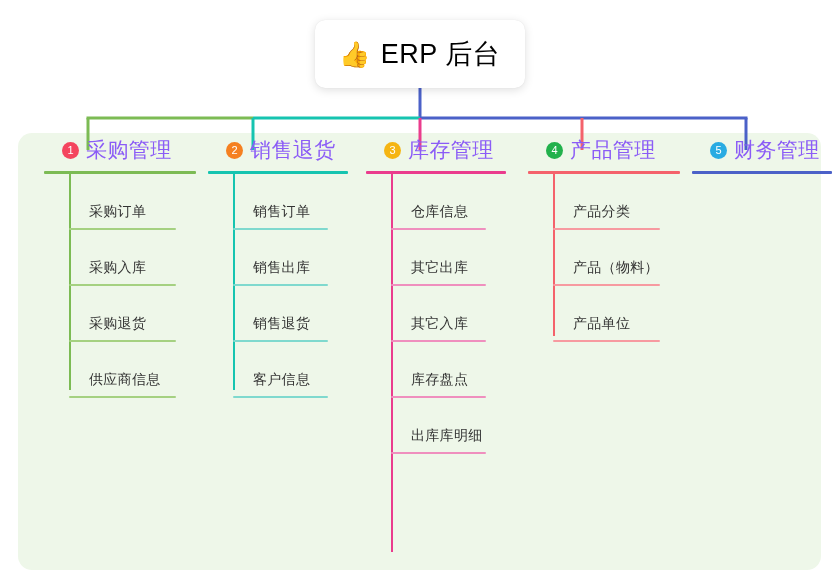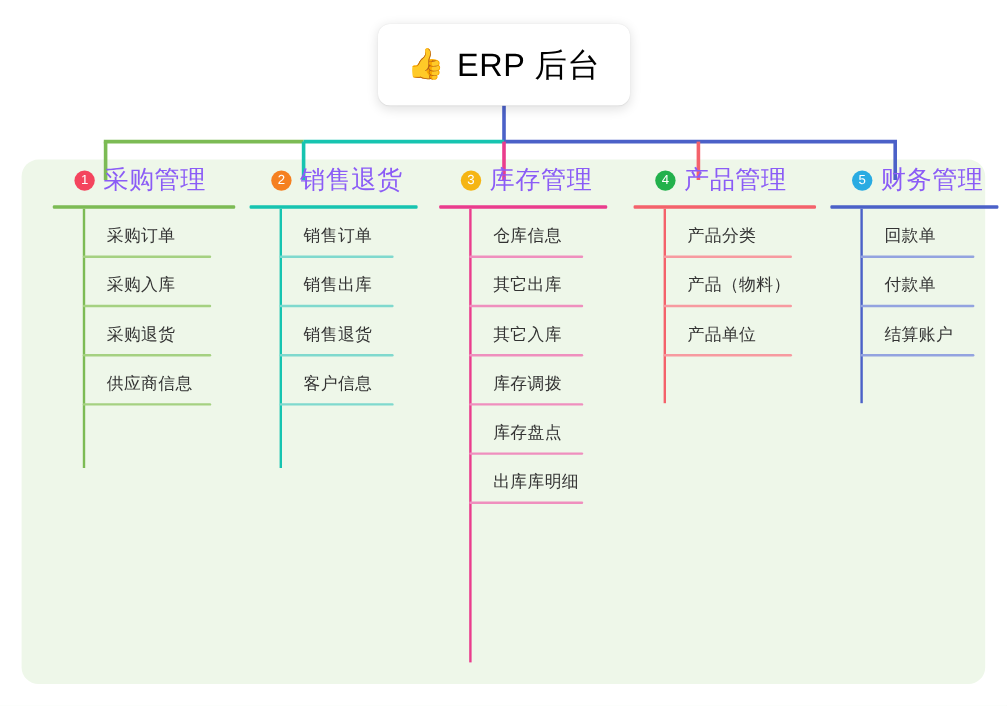--- a/index.html
+++ b/index.html
@@ -121,21 +121,21 @@
     padding-top: 0px;
   }
   .spine {
     position: absolute;
     left: 25px;
     top: 0;
     width: 2px;
   }
   .leaf {
     position: relative;
-    height: 41px;
+    height: 56px;
     box-sizing: border-box;
     text-decoration: underline;
   }
   .leaf-label {
     position: absolute;
     left: 45px;
     bottom: 9px;
     font-size: 14px;
     color: #333333;
     white-space: nowrap;
@@ -242,24 +242,20 @@
           </div>
           <div class="leaf">
             <span class="leaf-label">其它出库</span>
             <div class="leaf-rule" style="background: rgb(239, 143, 190); width: 95px;"></div>
           </div>
           <div class="leaf">
             <span class="leaf-label">其它入库</span>
             <div class="leaf-rule" style="background: rgb(239, 143, 190); width: 95px;"></div>
           </div>
           <div class="leaf">
-            <span class="leaf-label">库存调拨</span>
-            <div class="leaf-rule" style="background: rgb(239, 143, 190); width: 95px;"></div>
-          </div>
-          <div class="leaf">
             <span class="leaf-label">库存盘点</span>
             <div class="leaf-rule" style="background: rgb(239, 143, 190); width: 95px;"></div>
           </div>
           <div class="leaf">
             <span class="leaf-label">出库库明细</span>
             <div class="leaf-rule" style="background: rgb(239, 143, 190); width: 95px;"></div>
           </div>
         </div>
       </div>
       <div class="column" style="left: 510px; width: 152px;">
@@ -283,31 +279,16 @@
             <div class="leaf-rule" style="background: rgb(247, 154, 160); width: 107px;"></div>
           </div>
         </div>
       </div>
       <div class="column" style="left: 674px; width: 140px;">
         <div class="col-header">
           <span class="badge" style="background: rgb(41, 171, 226);">5</span>
           <span class="col-title">财务管理</span>
         </div>
         <div class="col-underline" style="background: rgb(75, 97, 200); width: 140px;"></div>
-        <div class="col-body">
-          <div class="spine" style="background: rgb(75, 97, 200); height: 162px;"></div>
-          <div class="leaf">
-            <span class="leaf-label">回款单</span>
-            <div class="leaf-rule" style="background: rgb(147, 163, 224); width: 95px;"></div>
-          </div>
-          <div class="leaf">
-            <span class="leaf-label">付款单</span>
-            <div class="leaf-rule" style="background: rgb(147, 163, 224); width: 95px;"></div>
-          </div>
-          <div class="leaf">
-            <span class="leaf-label">结算账户</span>
-            <div class="leaf-rule" style="background: rgb(147, 163, 224); width: 95px;"></div>
-          </div>
-        </div>
       </div>
     </div>
 
 </div>
 
 </body></html>

